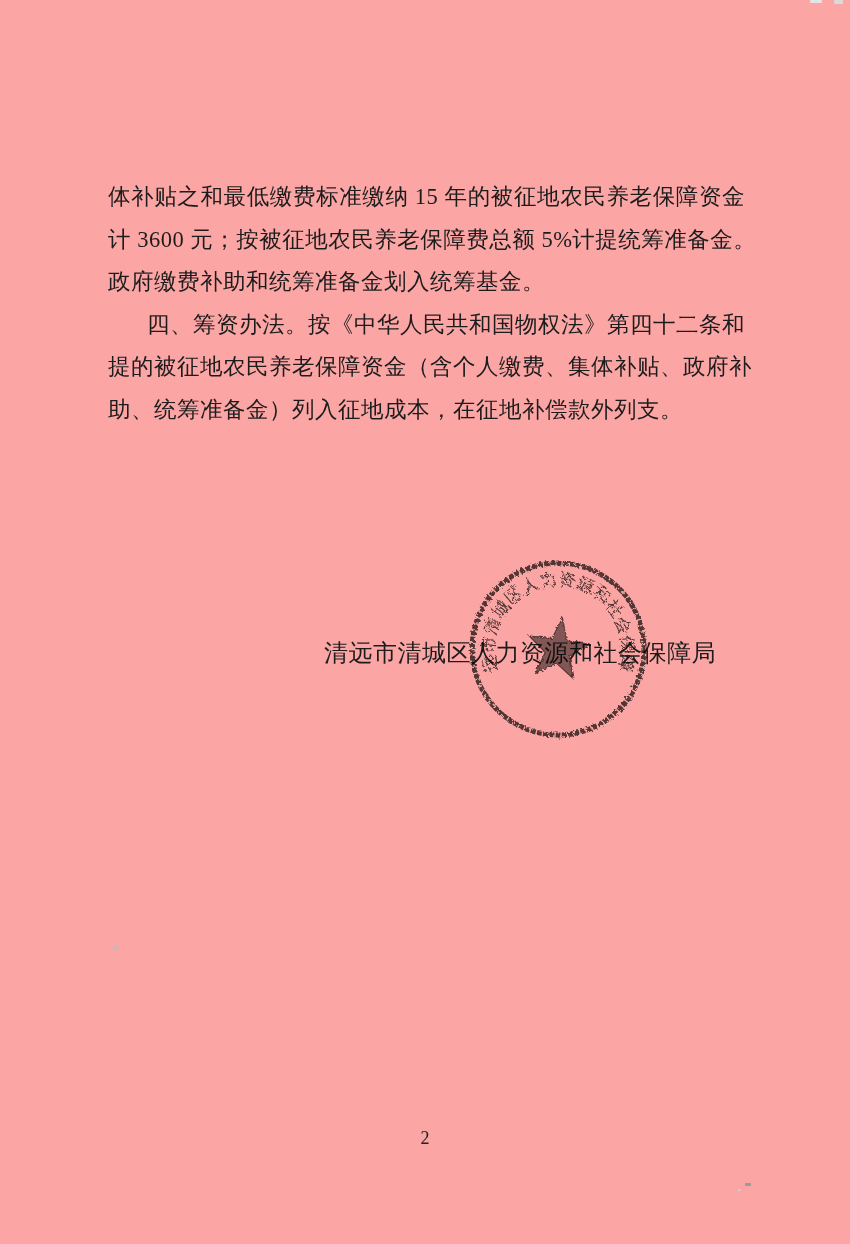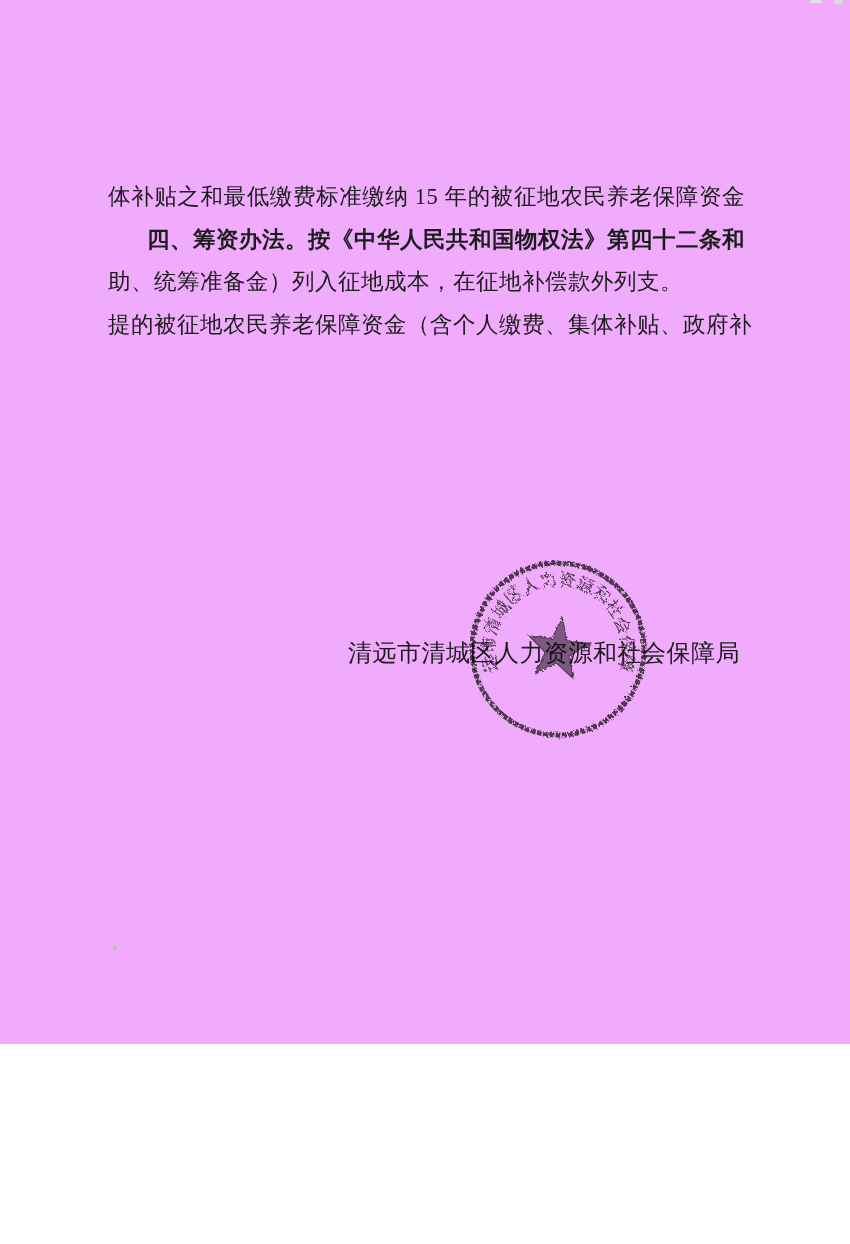--- a/index.html
+++ b/index.html
@@ -1,19 +1,19 @@
 <!DOCTYPE html>
 <html><head>
 <meta charset="utf-8">
 <style>
   html,body{margin:0;padding:0;background:#ffffff;}
   .page{
     position:relative;
-    width:850px;height:1044px;
-    background:#f0abfc;
+    width:850px;height:1244px;
+    background:#fca5a5;
     overflow:hidden;
     font-family:"Liberation Serif","DejaVu Serif",serif;
     color:#1c1c1c;
   }
   .body-text{
     position:absolute;
     left:108px;top:176px;
     width:637px;
     font-size:22.5px;
     line-height:42.6px;
@@ -21,25 +21,24 @@
   }
   .line{
     white-space:nowrap;
   }
   .just{
     text-align:justify;
     text-align-last:justify;
   }
   .indent{
     padding-left:39px;
-    font-weight:bold;
   }
   .signature{
     position:absolute;
-    left:324px;top:632px;
+    left:300px;top:632px;
     width:440px;
     text-align:center;
     font-size:24px;
     line-height:43px;
     white-space:nowrap;
     letter-spacing:0.5px;
   }
   .seal{
     position:absolute;
     left:463px;top:554px;
@@ -68,25 +67,27 @@
   .speck-e{left:834px;top:0;width:9px;height:4px;background:#dadada;}
 </style>
 </head>
 <body>
 
 <div class="page">
 
   <div class="body-text">
     <div class="para">
       <div class="line just">体补贴之和最低缴费标准缴纳 15 年的被征地农民养老保障资金</div>
+      <div class="line just">计 3600 元；按被征地农民养老保障费总额 5%计提统筹准备金。</div>
+      <div class="line">政府缴费补助和统筹准备金划入统筹基金。</div>
     </div>
     <div class="para">
       <div class="line just indent">四、筹资办法。按《中华人民共和国物权法》第四十二条和</div>
+      <div class="line just">提的被征地农民养老保障资金（含个人缴费、集体补贴、政府补</div>
       <div class="line">助、统筹准备金）列入征地成本，在征地补偿款外列支。</div>
-      <div class="line just">提的被征地农民养老保障资金（含个人缴费、集体补贴、政府补</div>
     </div>
   </div>
 
   <div class="signature">
     <div>清远市清城区人力资源和社会保障局</div>
   </div>
 
   <svg class="seal" viewBox="0 0 190 190" xmlns="http://www.w3.org/2000/svg">
     <defs>
       <path id="seal-arc" d="M 37 122 A 64 64 0 1 1 153 122" fill="none"></path>

